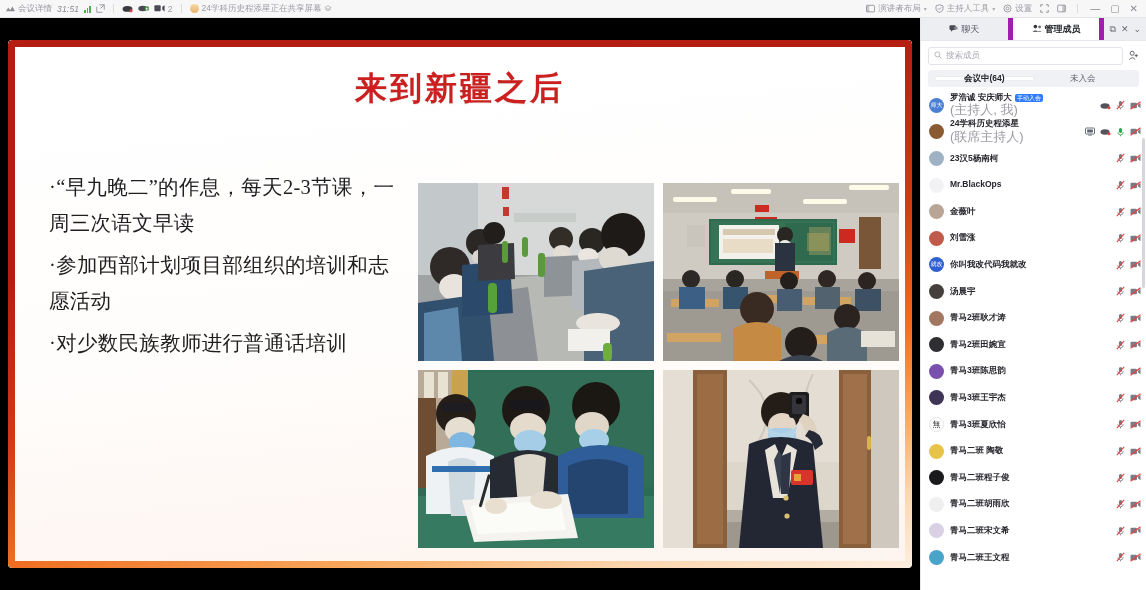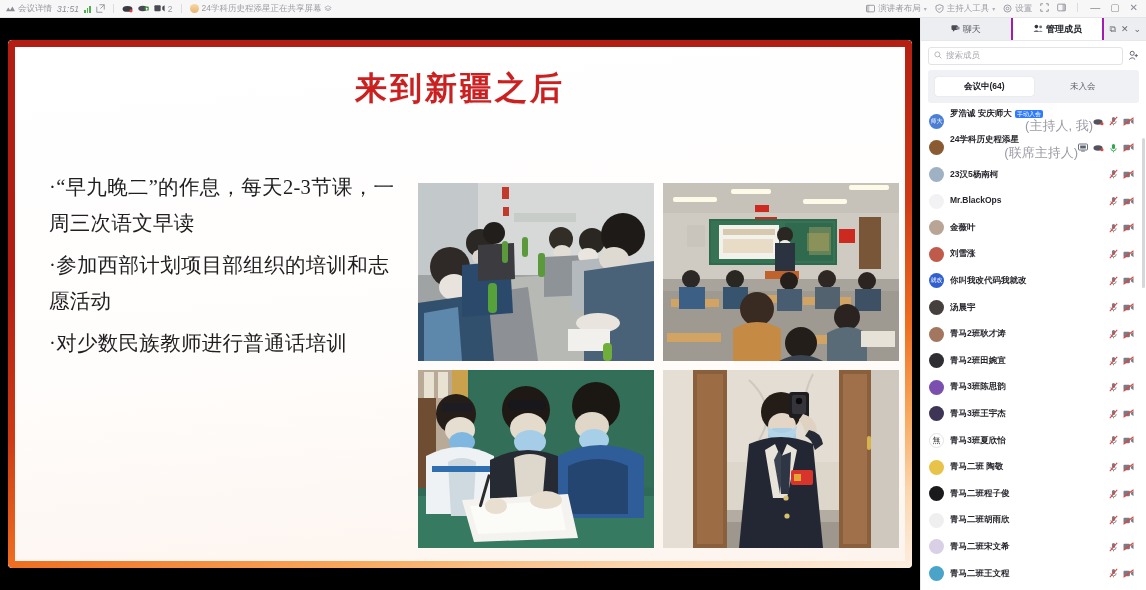--- a/index.html
+++ b/index.html
@@ -15,21 +15,21 @@
   .toolbar {
     position: absolute; top: 0; left: 0;
     width: 1146px; height: 18px;
     background: #f7f7f8;
     border-bottom: 1px solid #e6e6e8;
     display: flex; align-items: center;
     font-size: 8.5px; color: #9a9aa2;
     user-select: none;
   }
   .tb-left { display: flex; align-items: center; padding-left: 6px; gap: 5px; }
-  .tb-right { margin-left: auto; display: flex; align-items: flex-start; gap: 8px; padding-right: 7px; }
+  .tb-right { margin-left: auto; display: flex; align-items: center; gap: 8px; padding-right: 7px; }
   .tb-item { display: flex; align-items: center; gap: 3px; white-space: nowrap; }
   .tb-sep { width: 1px; height: 9px; background: #dcdce0; margin: 0 3px; }
   .tb-ico { display: inline-flex; align-items: center; justify-content: center; }
   .tb-time { color: #8b8b93; font-size: 8.5px; letter-spacing: .2px; font-style: italic; }
   .caret { font-size: 6px; color: #aeaeb6; }
   .winbtn { font-size: 10px; color: #8b8b93; padding: 0 1px; line-height: 1; }
 
   
   .bars { display: inline-flex; align-items: flex-end; gap: 1px; height: 8px; }
   .bars i { width: 1.5px; background: #4caf50; display: block; }
@@ -126,51 +126,51 @@
   }
   .panel-tabs {
     display: flex; align-items: stretch;
     height: 23px;
     background: #f2f3f5;
     border-bottom: 1px solid #e8e8ec;
   }
   .ptab {
     flex: 1; display: flex; align-items: center; justify-content: center; gap: 3px;
     font-size: 9px; color: #5a5a66; background: #eceef1;
-    border-right: 2px solid #a21caf;
+    border-right: 5px solid #a21caf;
   }
   .ptab.active { background: #fff; color: #22242b; font-weight: bold; }
   .panel-winbtns {
     display: flex; align-items: center; gap: 5px;
     padding: 0 5px; background: #eceef1; color: #6b6b76; font-size: 9px;
   }
   .search-row {
     display: flex; align-items: center; gap: 5px;
     padding: 6px 7px 5px 7px;
   }
   .search-box {
     flex: 1; display: flex; align-items: center; gap: 4px;
     height: 18px; border: 1px solid #e2e3e7; border-radius: 3px;
     padding: 0 5px; background: #fff;
   }
   .search-ph { font-size: 8.5px; color: #a9a9b2; }
   .seg {
     display: flex; margin: 0 7px 4px 7px;
-    height: 33px;
+    height: 17px;
     background: #f0f1f4; border-radius: 3px; padding: 7px;
   }
   .seg div {
     flex: 1; display: flex; align-items: center; justify-content: center;
     font-size: 8.5px; color: #61616c; border-radius: 2.5px;
   }
   .seg div.on { background: #fff; color: #22242b; font-weight: bold; box-shadow: 0 0 1px rgba(0,0,0,.2); }
   .members { flex: 1; overflow: hidden; padding-top: 1px; }
   .member {
     display: flex; align-items: center;
-    height: 26.6px; padding: 0 12px 0 8px; text-align: right;
+    height: 26.6px; padding: 0 5px 0 8px;
   }
   .av {
     width: 15px; height: 15px; border-radius: 50%;
     flex: none; margin-right: 6px;
     display: flex; align-items: center; justify-content: center;
     font-size: 6px; color: #fff; overflow: hidden;
     font-family: "Liberation Sans", sans-serif;
   }
   .mname { flex: 1; min-width: 0; line-height: 1.15; }
   .mname .n1 {

